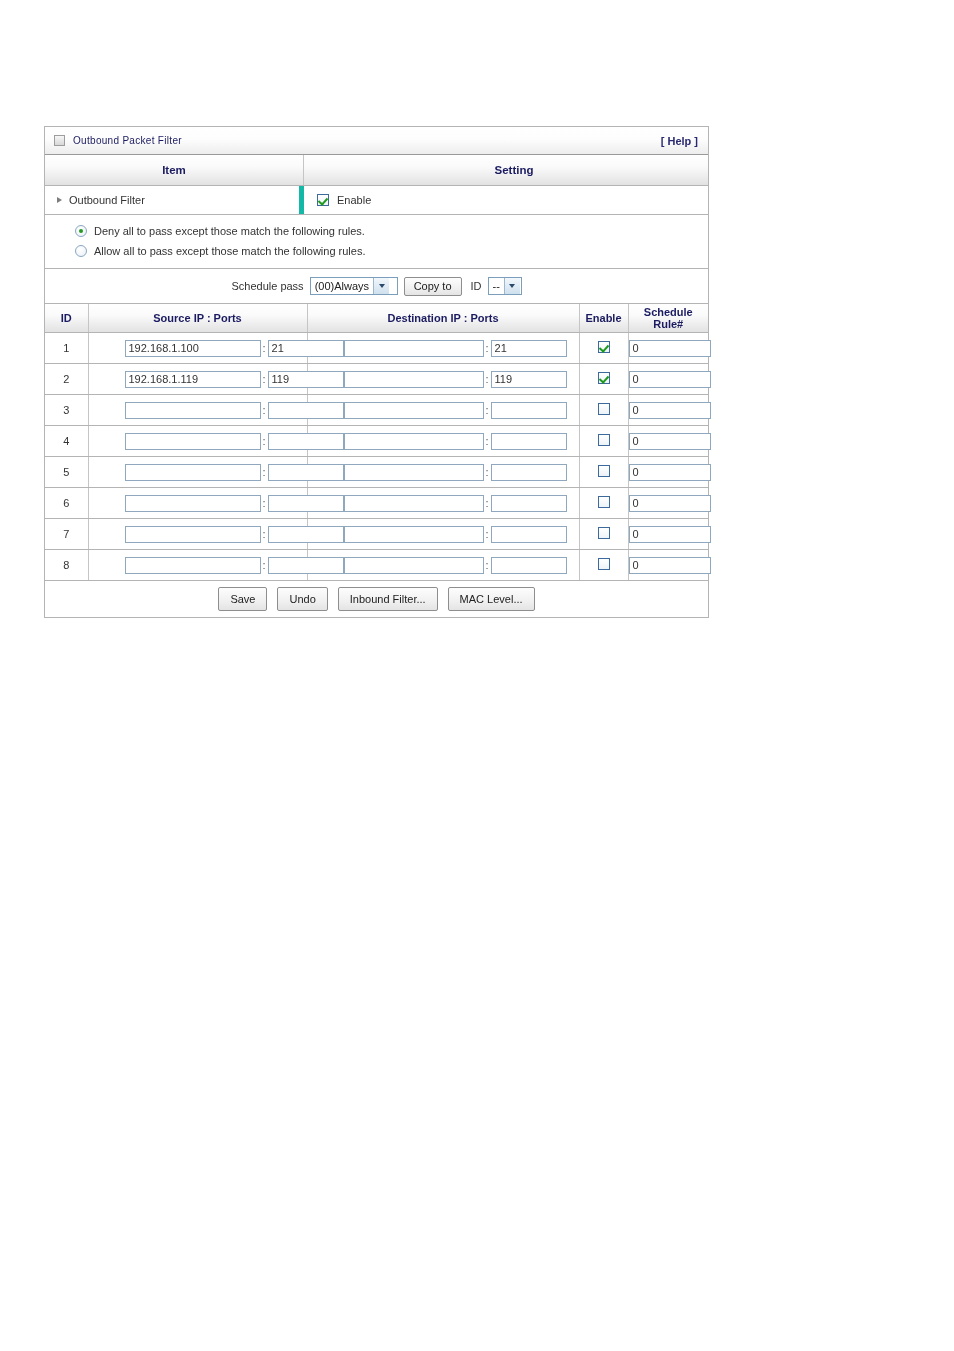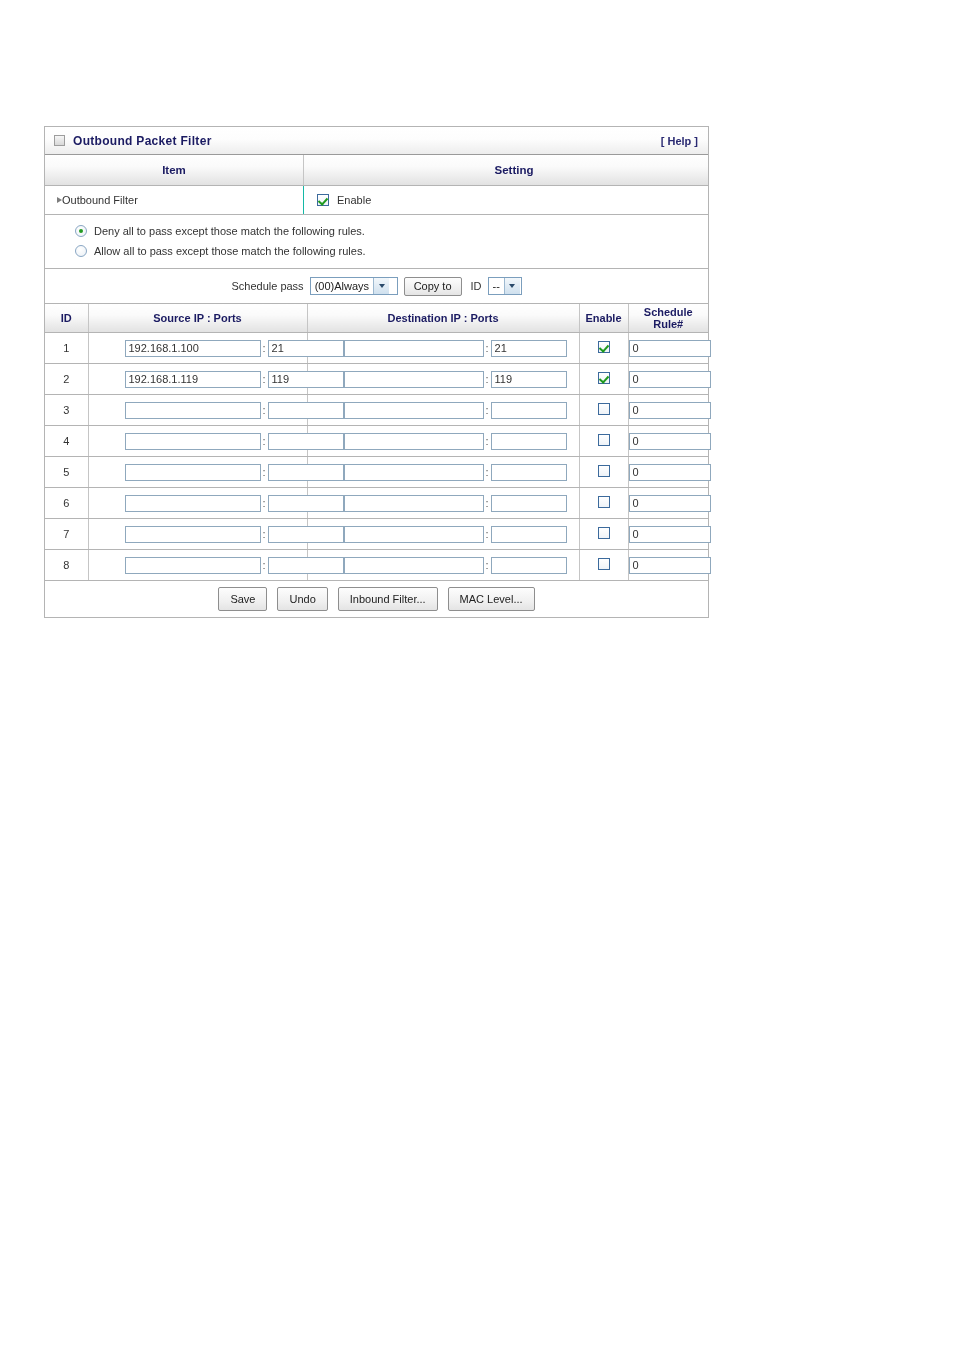--- a/index.html
+++ b/index.html
@@ -43,22 +43,22 @@
     gap: 8px;
   }
   .panel-icon {
     width: 9px;
     height: 9px;
     border: 1px solid #9d9d9d;
     background: linear-gradient(to bottom, #f6f6f6, #d8d8d8);
     display: inline-block;
   }
   .title-text {
-    font-size: 12px;
-    font-weight: bold;
+    font-size: 10px;
+    font-weight: normal;
     color: #1b1b62;
     letter-spacing: 0.3px;
   }
   .help-link {
     font-size: 11px;
     font-weight: bold;
     color: #2a2a72;
     cursor: pointer;
   }
 
@@ -89,25 +89,26 @@
 
   
   .filter-row {
     display: flex;
     height: 28px;
     border-bottom: 1px solid #b4b4b4;
     background: #ffffff;
   }
   .filter-row .cell-item {
     width: 259px;
-    border-right: 1px solid #14b8a6;
+    border-right: 5px solid #14b8a6;
     display: flex;
     align-items: center;
     padding-left: 12px;
     box-sizing: border-box;
+    gap: 7px;
   }
   .tri {
     width: 0; height: 0;
     border-left: 5px solid #7d7d7d;
     border-top: 3.5px solid transparent;
     border-bottom: 3.5px solid transparent;
     display: inline-block;
   }
   .filter-label { font-size: 11px; color: #333333; }
   .filter-row .cell-setting {

